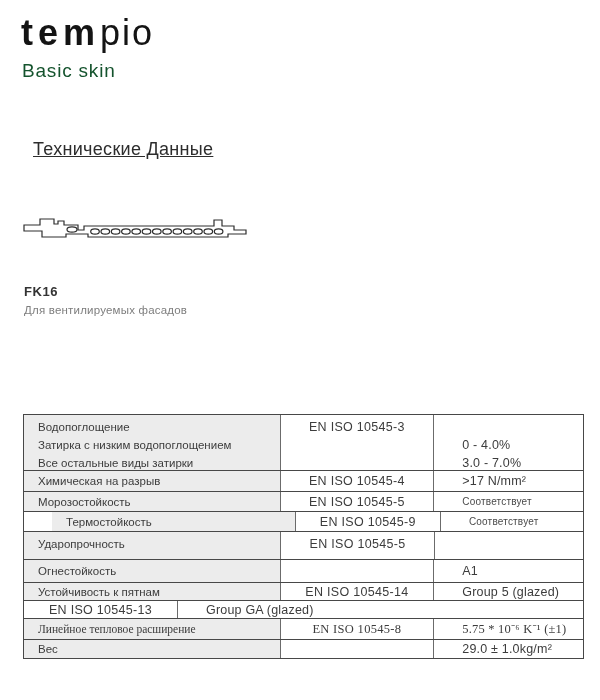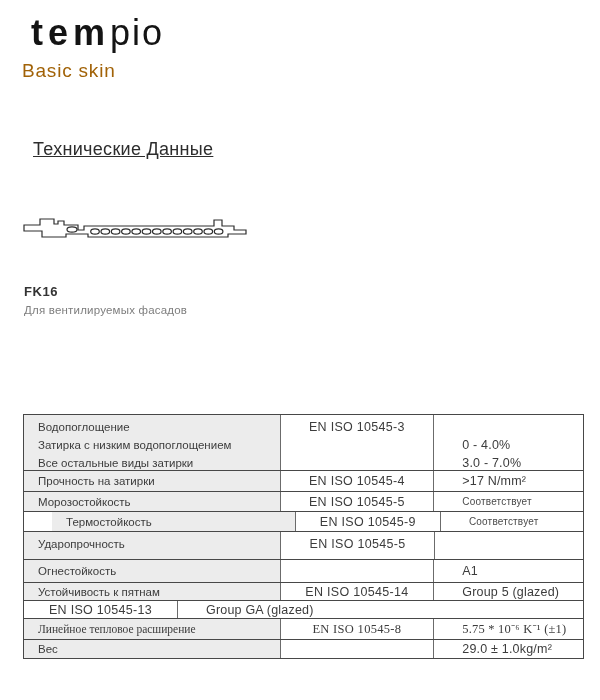--- a/index.html
+++ b/index.html
@@ -3,24 +3,24 @@
 <meta charset="utf-8">
 <style>
   html,body{margin:0;padding:0;}
   body{
     width:600px;height:700px;background:#ffffff;position:relative;overflow:hidden;
     font-family:"Liberation Sans","DejaVu Sans",sans-serif;color:#3a3a3a;
   }
   .abs{position:absolute;}
 
   
-  .logo{left:31px;top:12px;font-size:36px;line-height:42px;color:#141414;white-space:nowrap;}
+  .logo{left:21px;top:12px;font-size:36px;line-height:42px;color:#141414;white-space:nowrap;}
   .logo .bold{font-weight:700;letter-spacing:5px;}
   .logo .light{font-weight:400;letter-spacing:2px;}
-  .subtitle{left:22px;top:60px;font-size:19px;letter-spacing:0.8px;color:#a16207;}
+  .subtitle{left:22px;top:60px;font-size:19px;letter-spacing:0.8px;color:#14532d;}
 
   
   .section-title{left:33px;top:139px;font-size:18px;color:#2d2d2d;text-decoration:underline;letter-spacing:0.3px;}
 
   
   .drawing{left:22px;top:214px;}
 
   
   .product-code{left:24px;top:284px;font-size:13px;font-weight:700;letter-spacing:0.6px;color:#333;}
   .product-desc{left:24px;top:304px;font-size:11.5px;color:#7d7d7d;letter-spacing:0.2px;}
@@ -92,21 +92,21 @@
       </div>
     <div class="cell cell-value">
         <div>&nbsp;</div>
         <div>0 - 4.0%</div>
         <div>3.0 - 7.0%</div>
       </div>
   </div>
 
   <div class="t-row" style="height: 21px;">
     <div class="cell cell-label">
-        <div>Прочность на затирки</div>
+        <div>Химическая на разрыв</div>
       </div>
     <div class="cell cell-standard">
         <div>EN ISO 10545-4</div>
       </div>
     <div class="cell cell-value">
         <div>&gt;17 N/mm²</div>
       </div>
   </div>
 
   <div class="t-row" style="height: 20px;">

